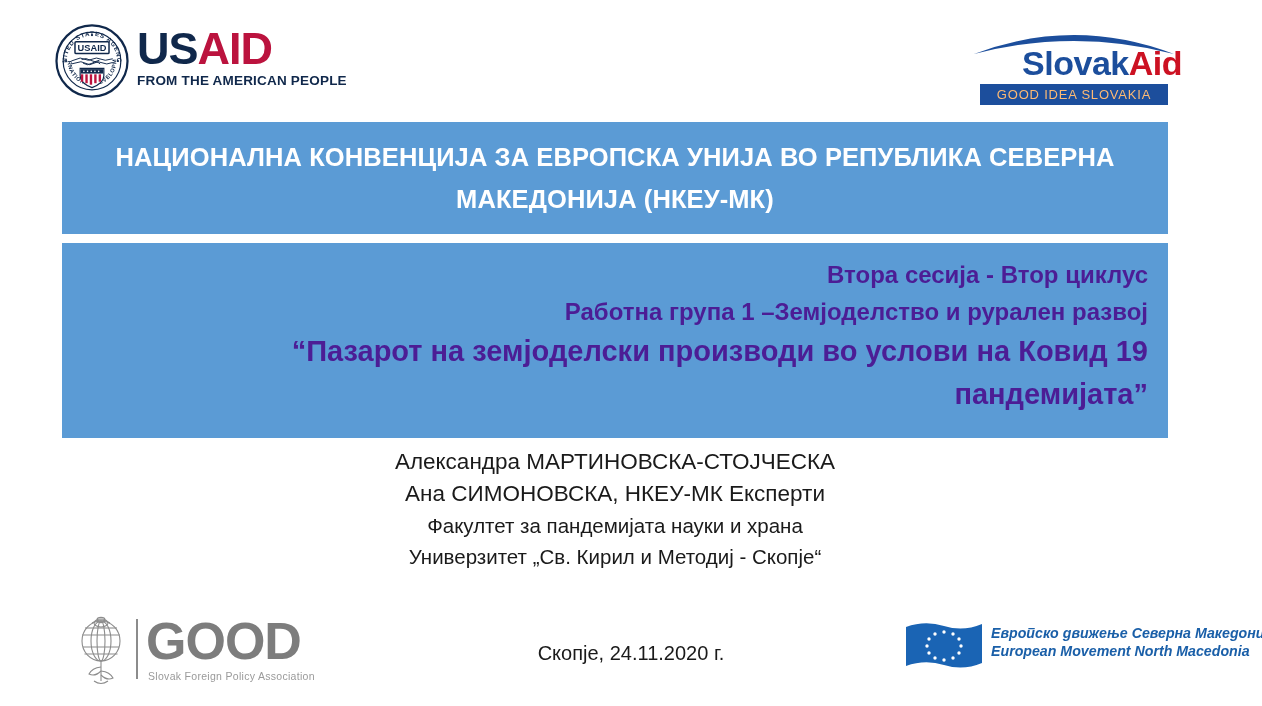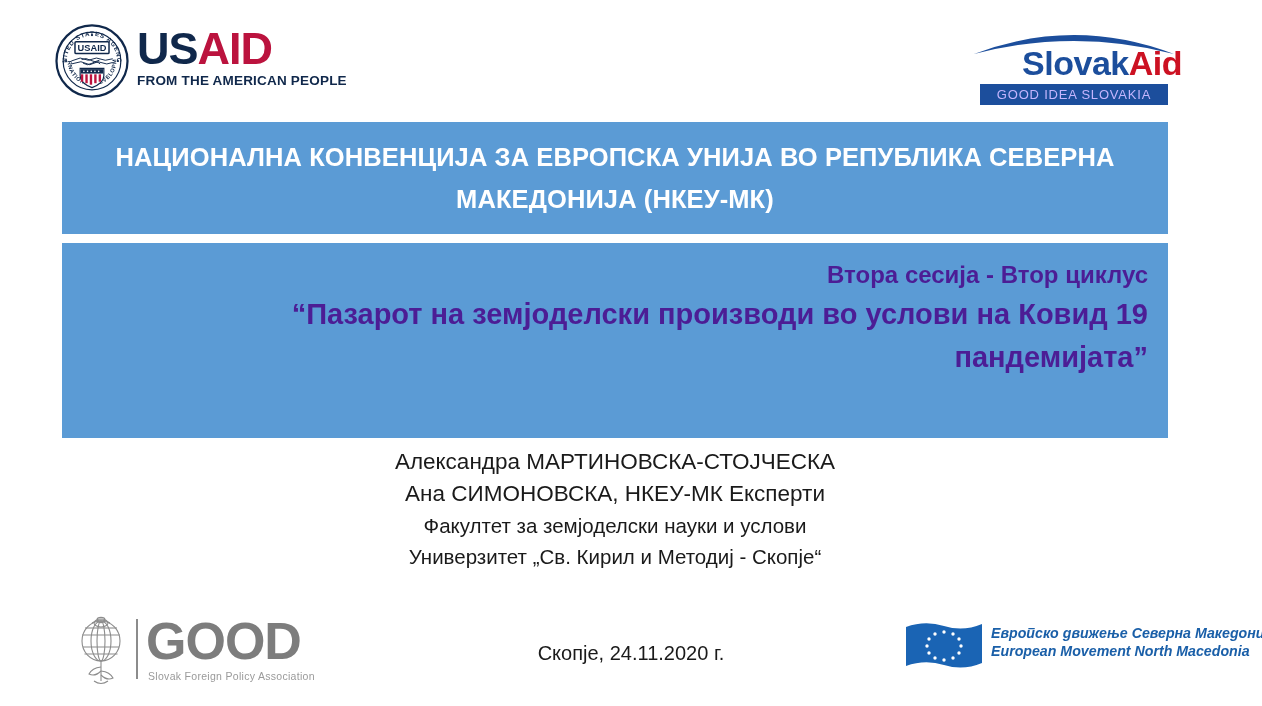--- a/index.html
+++ b/index.html
@@ -87,21 +87,21 @@
   }
   .sa-slovak { color: #1c4e9c; }
   .sa-aid { color: #cc1122; }
   #slovakaid-bar {
     position: absolute;
     left: 14px;
     top: 70px;
     width: 188px;
     height: 21px;
     background: #1c4e9c;
-    color: #c4b5fd;
+    color: #fdba74;
     font-size: 13px;
     letter-spacing: 0.8px;
     text-align: center;
     line-height: 21px;
     white-space: nowrap;
   }
 
   
   #title-band {
     position: absolute;
@@ -314,28 +314,29 @@
     <div id="slovakaid-word"><span class="sa-slovak">Slovak</span><span class="sa-aid">Aid</span></div>
     <div id="slovakaid-bar">GOOD IDEA SLOVAKIA</div>
   </div>
 
   <div id="title-band">
     <div id="title-text">НАЦИОНАЛНА КОНВЕНЦИЈА ЗА ЕВРОПСКА УНИЈА ВО РЕПУБЛИКА СЕВЕРНА МАКЕДОНИЈА (НКЕУ-МК)</div>
   </div>
 
   <div id="subtitle-band">
     <div class="sub-small">Втора сесија - Втор циклус</div>
+    <div class="sub-small">Работна група 1 –Земјоделство и рурален развој</div>
     <div class="sub-big">“Пазарот на земјоделски производи во услови на Ковид 19</div>
     <div class="sub-big">пандемијата”</div>
   </div>
 
   <div id="authors">
     <div class="author-line-lg">Александра МАРТИНОВСКА-СТОЈЧЕСКА</div>
     <div class="author-line-lg">Ана СИМОНОВСКА, НКЕУ-МК Експерти</div>
-    <div class="author-line-sm">Факултет за земјоделски науки и услови</div>
+    <div class="author-line-sm">Факултет за пандемијата науки и храна</div>
     <div class="author-line-sm">Универзитет „Св. Кирил и Методиј - Скопје“</div>
   </div>
 
   <div id="date-line">Скопје, 24.11.2020 г.</div>
 
   <div id="sfpa-logo">
     <svg id="sfpa-emblem" viewBox="0 0 62 72" xmlns="http://www.w3.org/2000/svg">
       <g fill="none" stroke="#8c8c8c" stroke-width="1.1">
         <ellipse cx="31" cy="26" rx="19" ry="20"></ellipse>
         <ellipse cx="31" cy="26" rx="10" ry="20"></ellipse>

